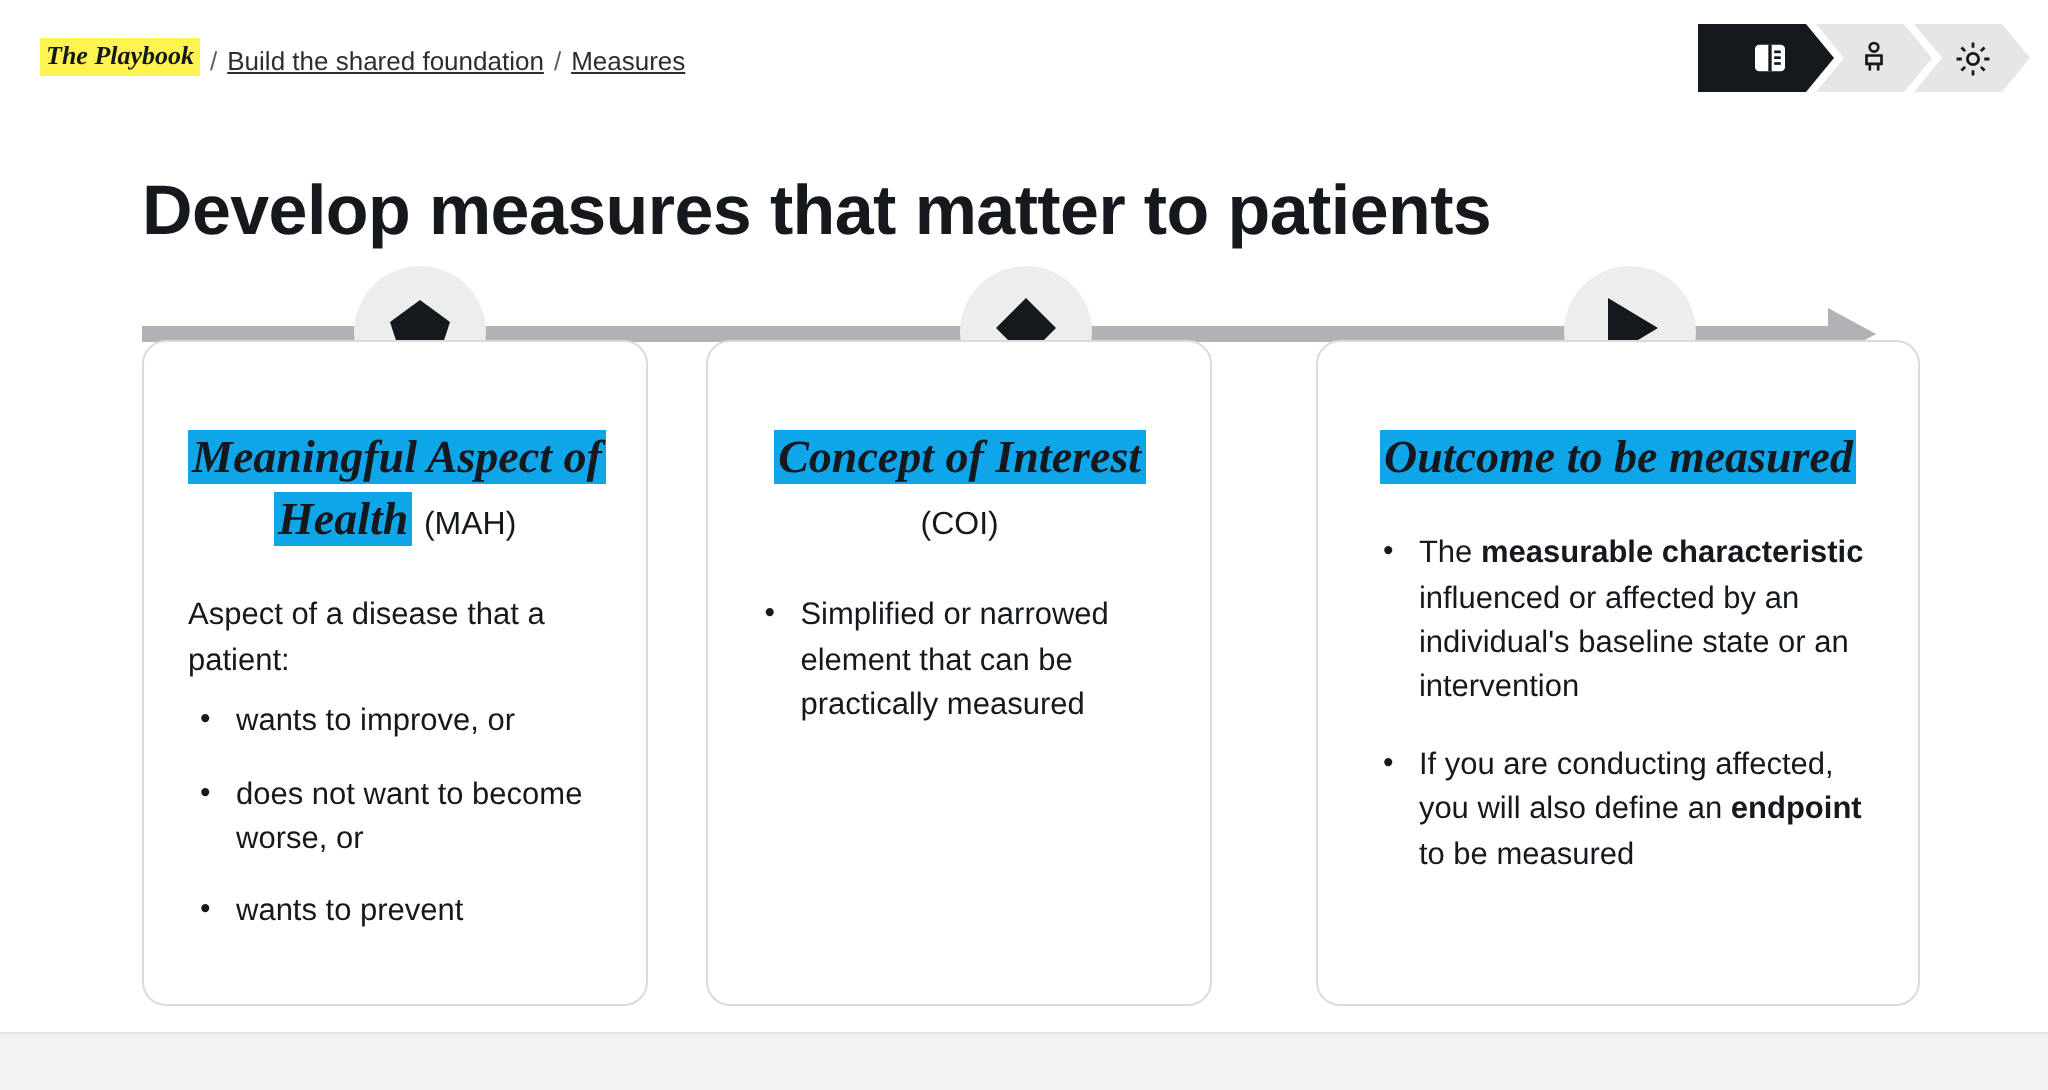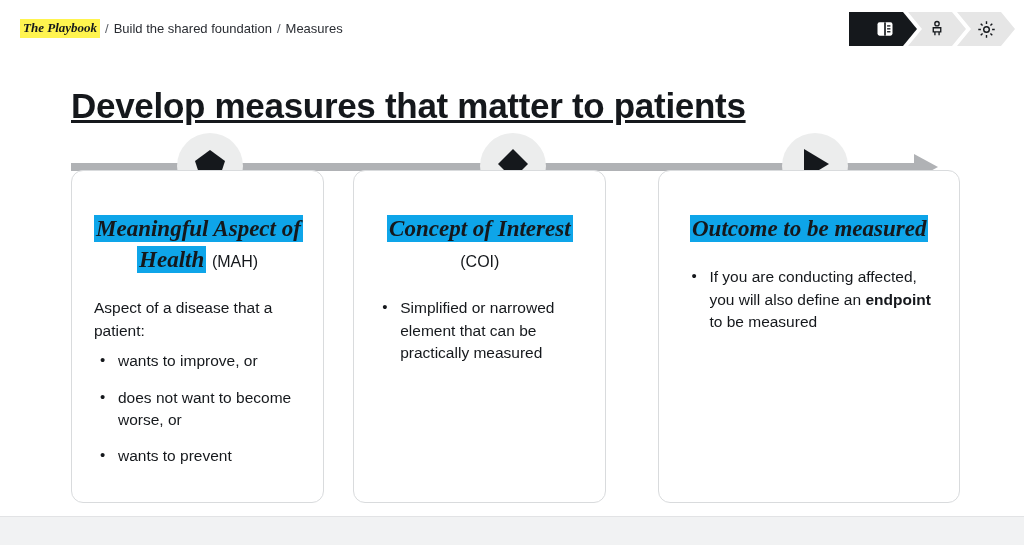--- a/index.html
+++ b/index.html
@@ -23,21 +23,21 @@
     background: #ffffff;
     box-sizing: border-box;
   }
 
   
   .breadcrumb {
     position: absolute;
     top: 19px;
     left: 20px;
     display: flex;
-    align-items: center;
+    align-items: flex-end;
     font-size: 13px;
     color: #22252a;
     white-space: nowrap;
   }
   .brand {
     font-family: "Liberation Serif", serif;
     font-style: italic;
     font-weight: bold;
     font-size: 13px;
     background: #fff44f;
@@ -45,20 +45,21 @@
     color: #15181c;
   }
   .crumb-sep {
     margin: 0 5px;
     color: #5b5f66;
     font-size: 13px;
   }
   .crumb {
     font-size: 13px;
     color: #2a2d33;
+    text-decoration: underline;
   }
 
   
   .chevnav {
     position: absolute;
     top: 12px;
     right: 18px;
     display: flex;
     align-items: center;
     height: 34px;
@@ -90,21 +91,20 @@
 
   
   .title {
     position: absolute;
     top: 63px;
     left: 71px;
     font-size: 35px;
     font-weight: bold;
     letter-spacing: -0.3px;
     color: #15181c;
-    text-decoration: underline;
   }
 
   
   .timeline {
     position: absolute;
     left: 71px;
     top: 158px;
     width: 889px;
     height: 20px;
   }
@@ -321,20 +321,21 @@
       <ul class="bullets">
         <li>Simplified or narrowed element that can be practically measured</li>
       </ul>
     </div>
 
     <div class="card wide">
       <div class="card-heading">
         <span class="hl">Outcome to be measured</span>
       </div>
       <ul class="bullets tight">
+        <li><span>The </span><b>measurable characteristic</b><span> influenced or affected by an individual's baseline state or an intervention</span></li>
         <li><span>If you are conducting affected, you will also define an </span><b>endpoint</b><span> to be measured</span></li>
       </ul>
     </div>
 
   </div>
 
   <div class="footer-bar"></div>
 </div>
 
 </body></html>

